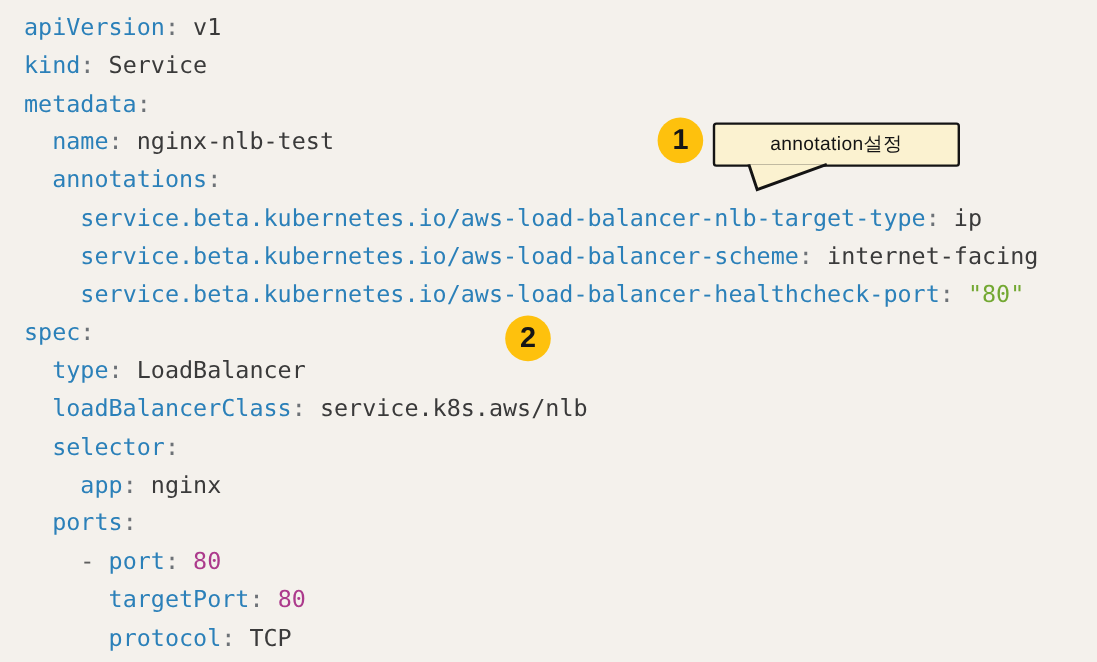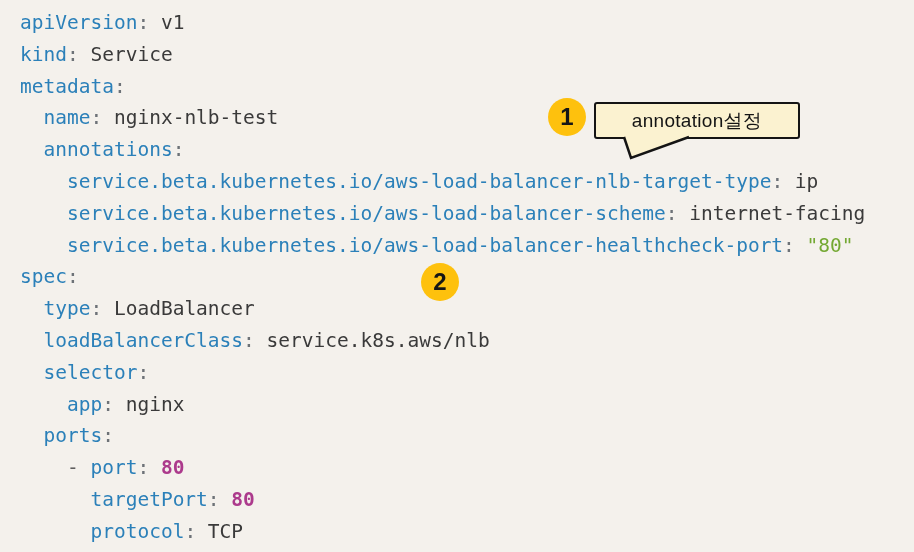--- a/index.html
+++ b/index.html
@@ -23,37 +23,37 @@
   .tok-key{color:var(--c-key);}
   .tok-punctuation{color:var(--c-punctuation);}
   .tok-value{color:var(--c-value);}
   .tok-string{color:var(--c-string);}
   .tok-number{color:var(--c-number);font-weight:bold;}
   .tok-dash{color:var(--c-dash);}
   .code-line > span{color:var(--c-value);}
   .code-line > .tok-key{color:var(--c-key);}
   .code-line > .tok-punctuation{color:var(--c-punctuation);}
   .code-line > .tok-string{color:var(--c-string);}
-  .code-line > .tok-number{color:var(--c-number);font-weight:bold;}
+  .code-line > .tok-number{color:var(--c-number);font-weight:normal;}
   .code-line > .tok-dash{color:var(--c-dash);}
 
   
   .badge{
     position:absolute;width:38px;height:38px;border-radius:50%;
     background:var(--c-callout_circle);
     display:flex;align-items:center;justify-content:center;
     font-size:24px;font-weight:bold;color:#161616;
   }
   .bubble{
     position:absolute;box-sizing:border-box;
     background:var(--c-callout_bubble_fill);
     border:2.5px solid var(--c-callout_bubble_border);
     border-radius:3px;
     display:flex;align-items:center;justify-content:center;
-    font-size:19px;color:#141414;letter-spacing:0.3px;
+    font-size:16px;color:#141414;letter-spacing:0.3px;
   }
   .tail{position:absolute;overflow:visible;}
   .tail path{
     fill:var(--c-callout_bubble_fill);
     stroke:var(--c-callout_bubble_border);
     stroke-width:2.5;
   }
   .badge-1{left:548px;top:98px;}
   .bubble-1{left:594px;top:102px;width:206px;height:37px;}
   .bubble-1 .tail{left:25px;top:100%;width:72px;height:25px;}

